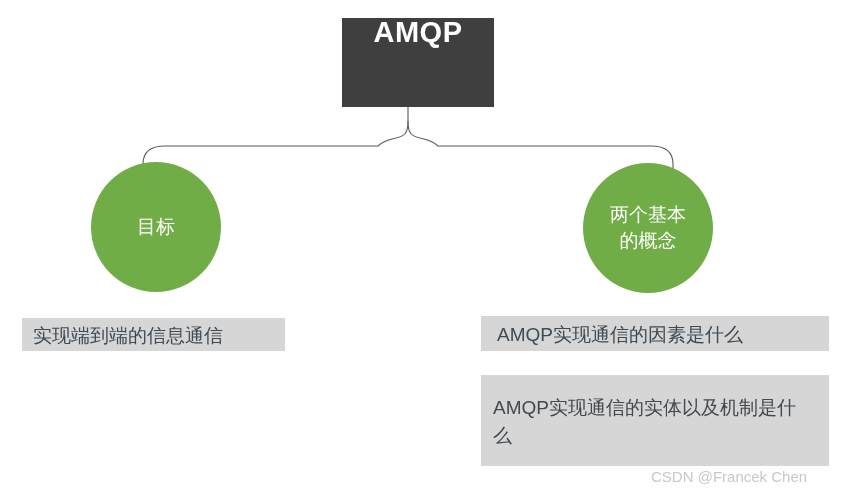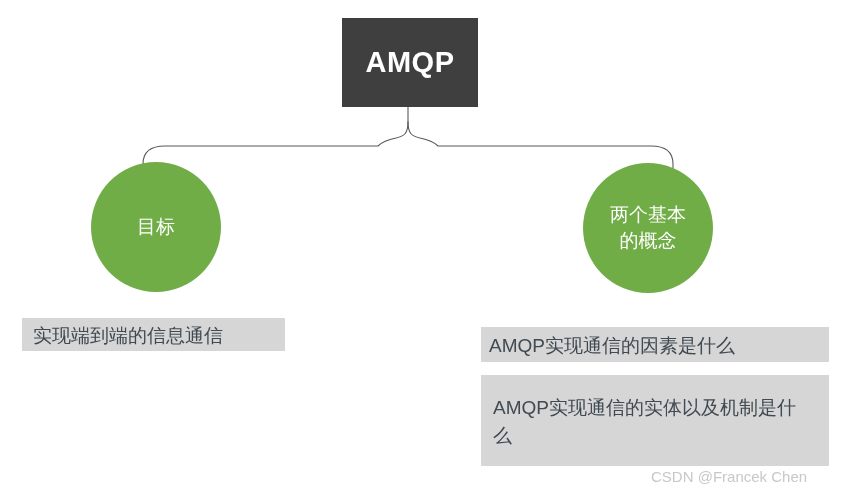--- a/index.html
+++ b/index.html
@@ -14,25 +14,25 @@
     background: #ffffff;
     overflow: hidden;
     font-family: "Liberation Sans", "DejaVu Sans", sans-serif;
   }
 
   
   .root-box {
     position: absolute;
     left: 342px;
     top: 18px;
-    width: 136px;
+    width: 152px;
     height: 89px;
     background: #3F3F3F;
     display: flex;
-    align-items: center;
+    align-items: flex-start;
     justify-content: center;
   }
   .root-box .root-label {
     color: #ffffff;
     font-size: 29px;
     font-weight: bold;
     letter-spacing: 0.5px;
     line-height: 1;
   }
 
@@ -89,22 +89,21 @@
     top: 318px;
     width: 263px;
     height: 33px;
     padding: 4px 10px 11px 11px;
   }
   .caption-right-1 {
     left: 481px;
     top: 316px;
     width: 348px;
     height: 35px;
-    padding: 5px 10px 0 8px;
-    margin-top: 11px;
+    padding: 5px 10px 0 16px;
   }
   .caption-right-2 {
     left: 481px;
     top: 375px;
     width: 348px;
     height: 91px;
     padding: 19px 16px 16px 12px;
   }
 
   

